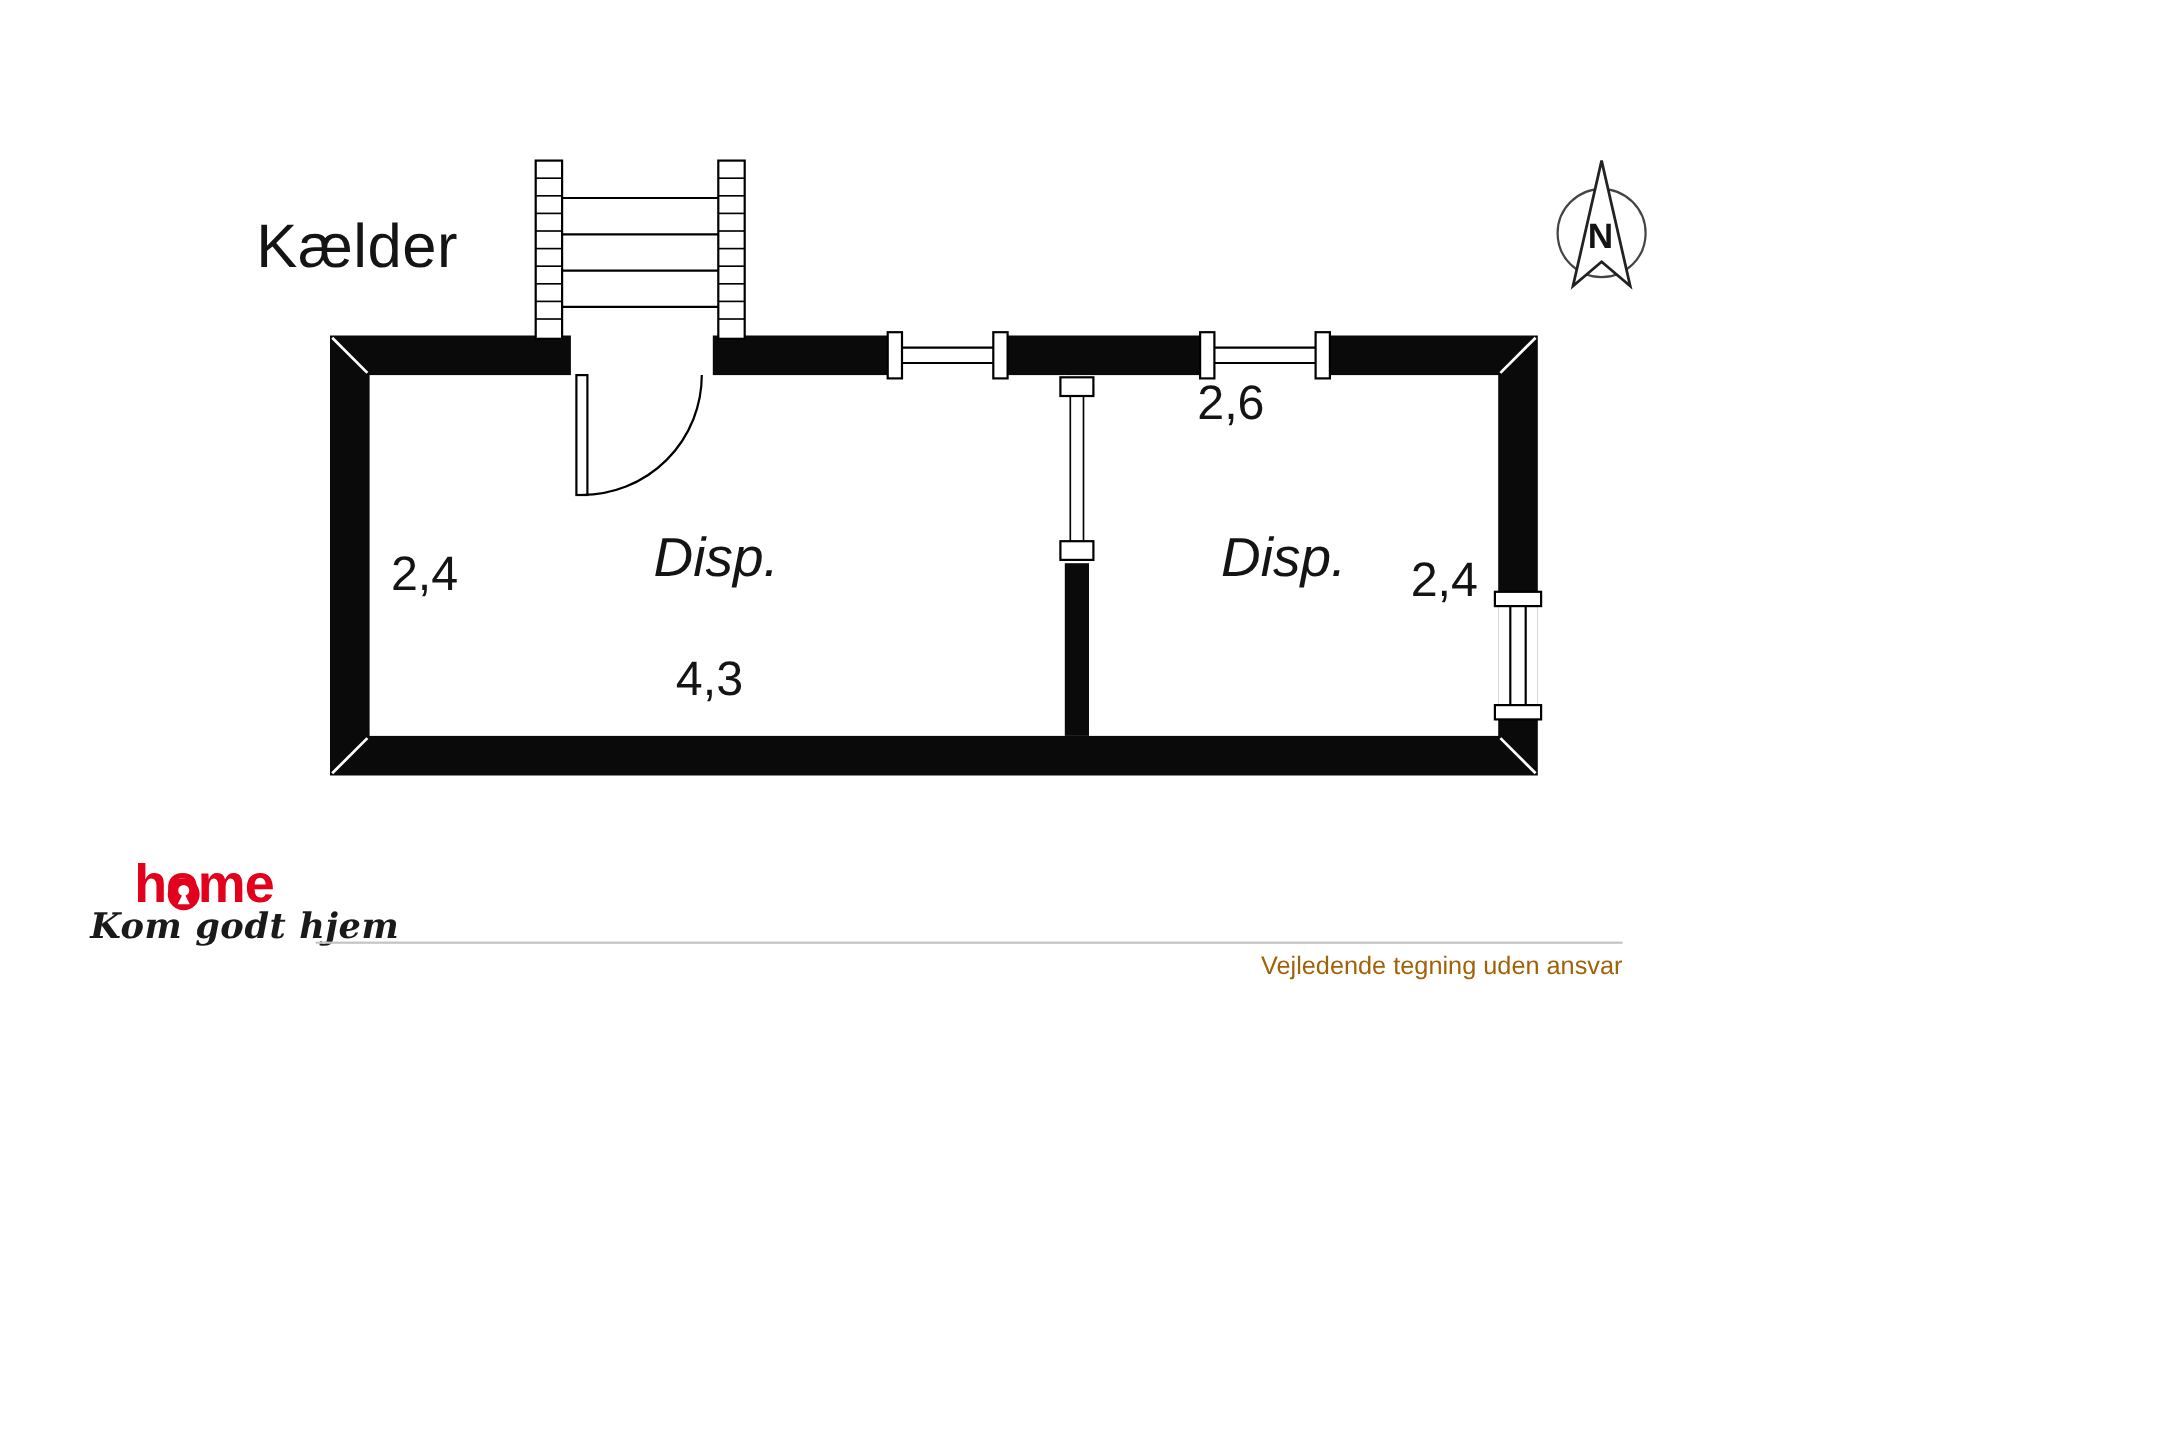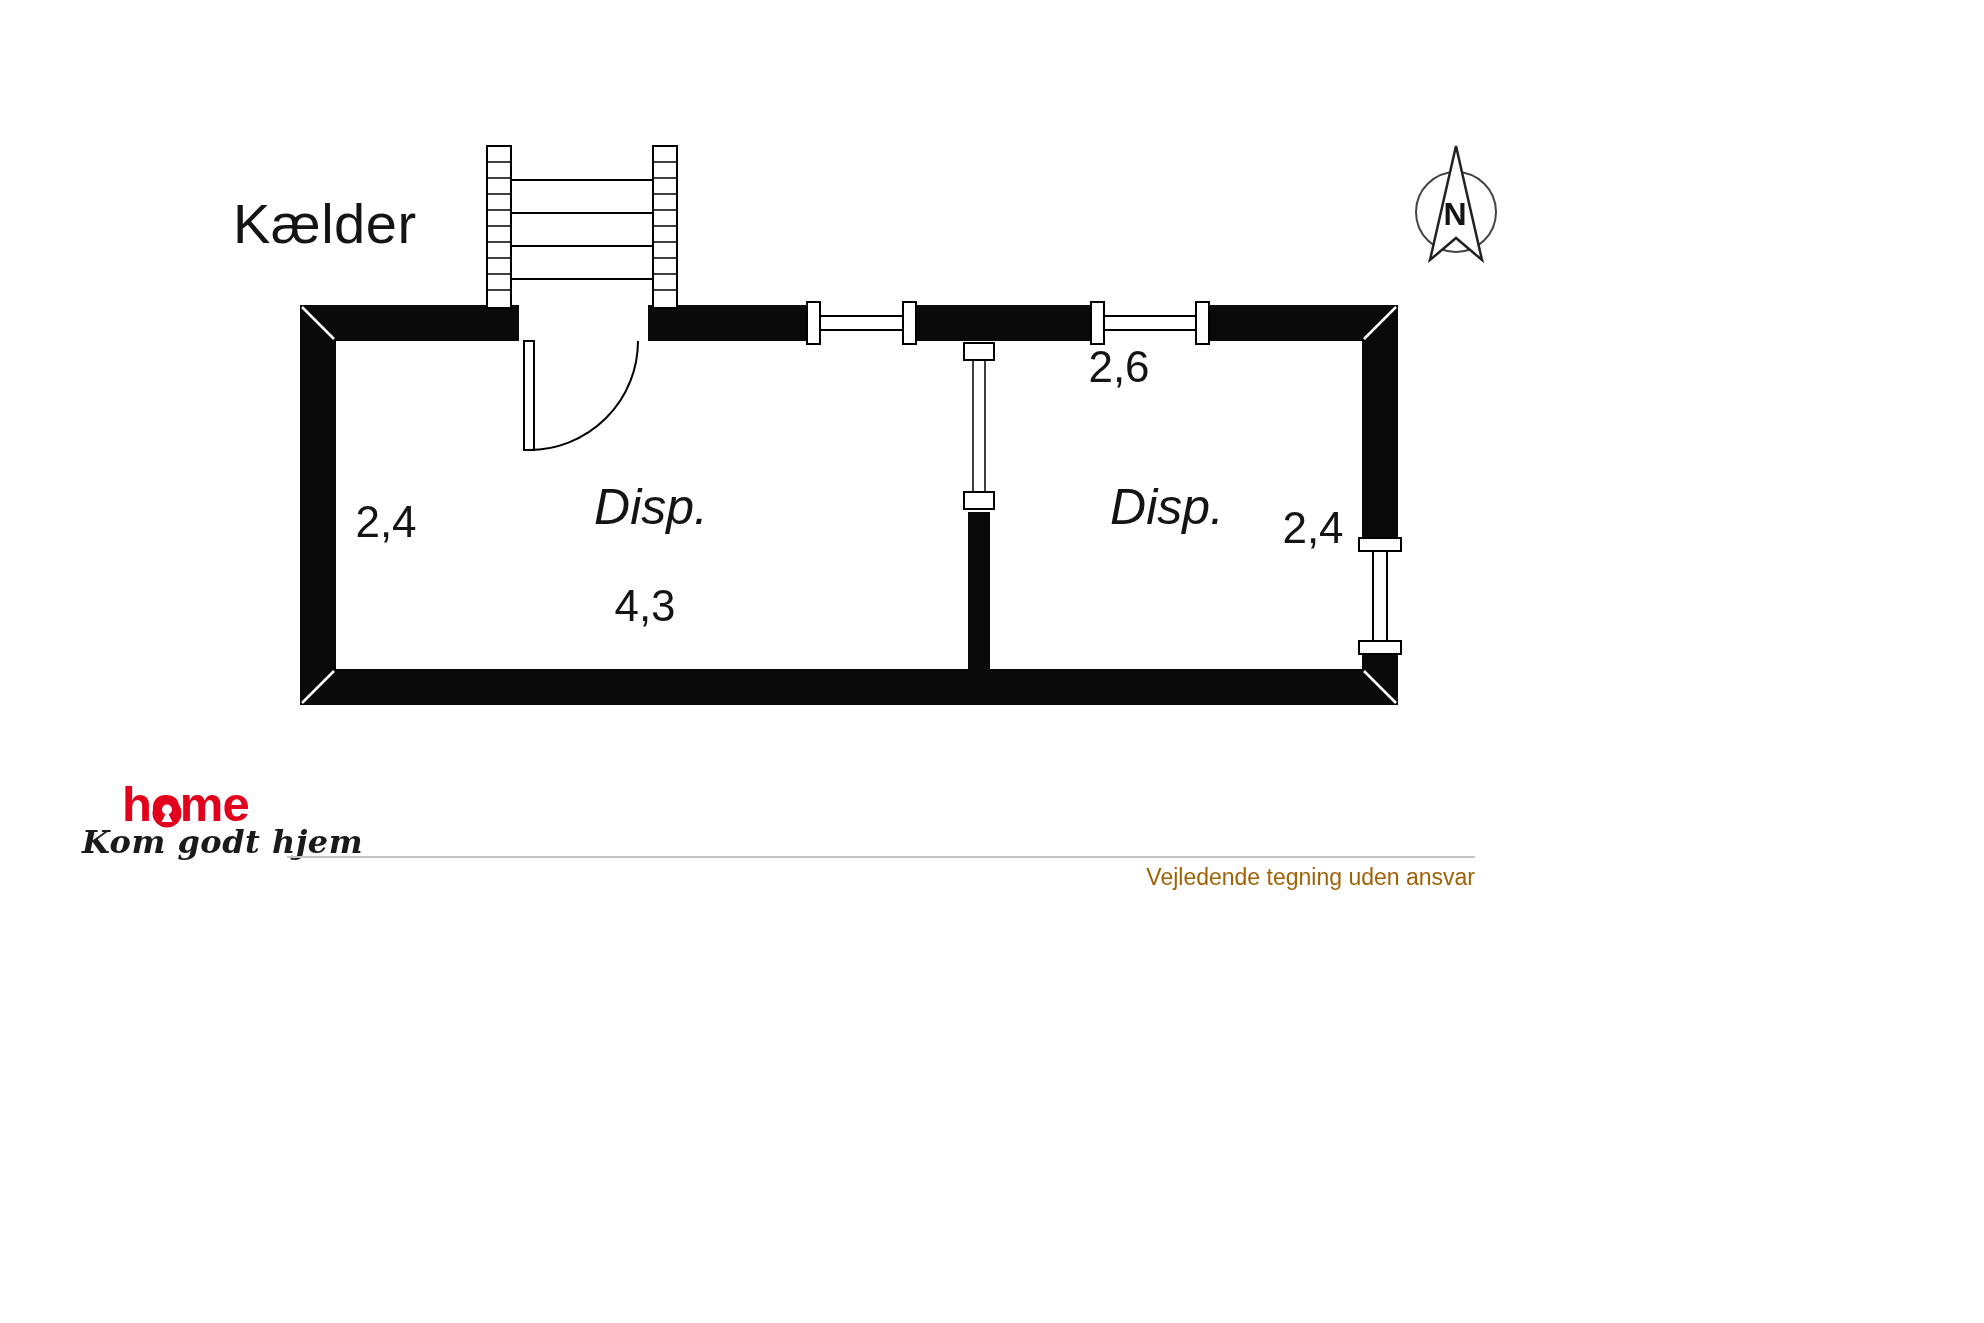--- a/index.html
+++ b/index.html
@@ -123,21 +123,21 @@
       <polygon points="1456,146 1482,260 1456,238 1430,260" fill="#ffffff" stroke="#222222" stroke-width="2.5"></polygon>
     </g>
   </svg>
 
   <div class="abs plan-title" style="left:233px; top:196px;">Kælder</div>
 
   <div class="abs dim-label centered" style="left:386px; top:500px;">2,4</div>
 
   <div class="abs room-label centered" style="left:651px; top:482px;">Disp.</div>
 
-  <div class="abs dim-label centered" style="left:645px; top:584px;">4,3</div>
+  <div class="abs dim-label centered" style="left:645px; top:596px;">4,3</div>
 
   <div class="abs dim-label centered" style="left:1095px; top:345px;margin-left:24px;">2,6</div>
 
   <div class="abs room-label centered" style="left:1167px; top:482px;">Disp.</div>
 
   <div class="abs dim-label centered" style="left:1313px; top:506px;">2,4</div>
 
   <div class="abs compass-n centered" style="left:1455px; top:198px;">N</div>
 
   <div class="abs logo-text" style="left:122px; top:780px;">home</div>

